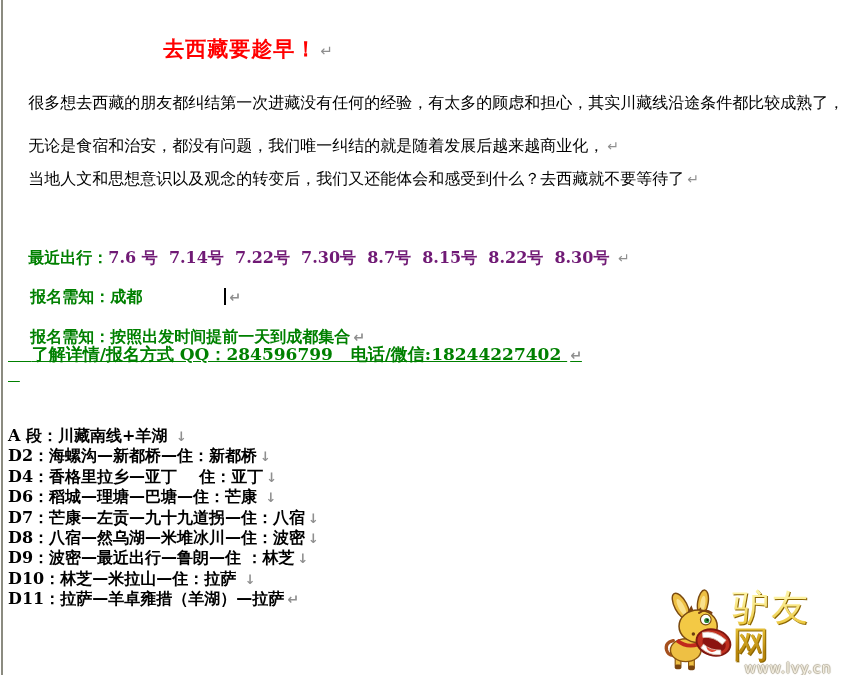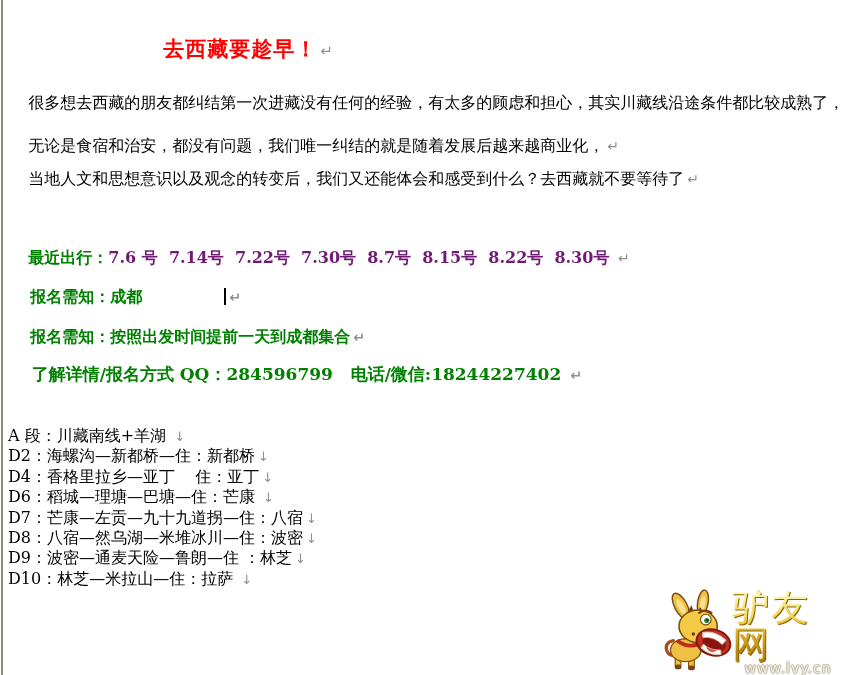--- a/index.html
+++ b/index.html
@@ -23,27 +23,27 @@
   .t-p3{top:150px;}
   
   .t-head{top:191px;font-weight:bold;}
   .t-head .slash{color:#339966;}
   
   .green{color:#008000;font-weight:bold;}
   .t-dates{top:229px;}
   .t-dates .dates{color:#701a75;font-weight:bold;}
   .t-city{top:268px;}
   .t-notice{top:308px;}
-  .t-contact{top:346px;font-size:17px;}
+  .t-contact{top:326px;font-size:17px;text-decoration:underline;}
   .t-intro{top:387px;}
   
   .caret{display:inline-block;width:2px;height:17px;background:#000;margin-left:82px;vertical-align:-3px;}
   
   .itinerary{position:absolute;left:8px;top:426px;}
-  .iline{white-space:pre;line-height:20.4px;height:20.4px;}
+  .iline{white-space:pre;line-height:20.4px;height:20.4px;font-weight:bold;}
   
   .watermark{position:absolute;left:658px;top:589px;width:186px;height:86px;display:flex;align-items:center;}
   .wm-text{margin-left:-8px;display:flex;flex-direction:column;align-items:center;}
   .wm-name{
     font-family:"DejaVu Sans","Liberation Sans",sans-serif;
     font-size:37px;font-weight:normal;line-height:1;letter-spacing:2px;
     background:linear-gradient(180deg,#fdf2a0 12%,#ecc83e 48%,#b8860b 85%);
     -webkit-background-clip:text;background-clip:text;color:transparent;
     filter:drop-shadow(1px 1px 0 #8a6400);
   }
@@ -92,22 +92,23 @@
   </div>
 
 
   <div class="itinerary">
     <div class="iline"><span>A 段：川藏南线+羊湖 </span><span class="mark dn">↓</span></div>
     <div class="iline"><span>D2：海螺沟—新都桥—住：新都桥</span><span class="mark dn">↓</span></div>
     <div class="iline"><span>D4：香格里拉乡—亚丁    住：亚丁</span><span class="mark dn">↓</span></div>
     <div class="iline"><span>D6：稻城—理塘—巴塘—住：芒康 </span><span class="mark dn">↓</span></div>
     <div class="iline"><span>D7：芒康—左贡—九十九道拐—住：八宿</span><span class="mark dn">↓</span></div>
     <div class="iline"><span>D8：八宿—然乌湖—米堆冰川—住：波密</span><span class="mark dn">↓</span></div>
-    <div class="iline"><span>D9：波密—通麦天险—鲁朗—住 ：林芝</span><span class="mark dn">↓</span></div>
+    <div class="iline"><span>D9：波密—最近出行—鲁朗—住 ：林芝</span><span class="mark dn">↓</span></div>
     <div class="iline"><span>D10：林芝—米拉山—住：拉萨 </span><span class="mark dn">↓</span></div>
+    <div class="iline"><span>D11：拉萨—羊卓雍措（羊湖）—拉萨</span><span class="mark">↵</span></div>
   </div>
 
   <div class="watermark">
     <svg width="86" height="86" viewBox="0 0 86 86" aria-hidden="true">
 
       <path d="M16 52 q-9 2 -7 10 q2 7 10 5" fill="none" stroke="#a5501e" stroke-width="3.5" stroke-linecap="round"></path>
 
       <rect x="18" y="64" width="6" height="16" rx="2.5" fill="#eec044" stroke="#8a5510" stroke-width="1.2"></rect>
       <rect x="32" y="66" width="6" height="15" rx="2.5" fill="#eec044" stroke="#8a5510" stroke-width="1.2"></rect>
       <rect x="17.5" y="77" width="7" height="5" rx="2" fill="#7a4510"></rect>

